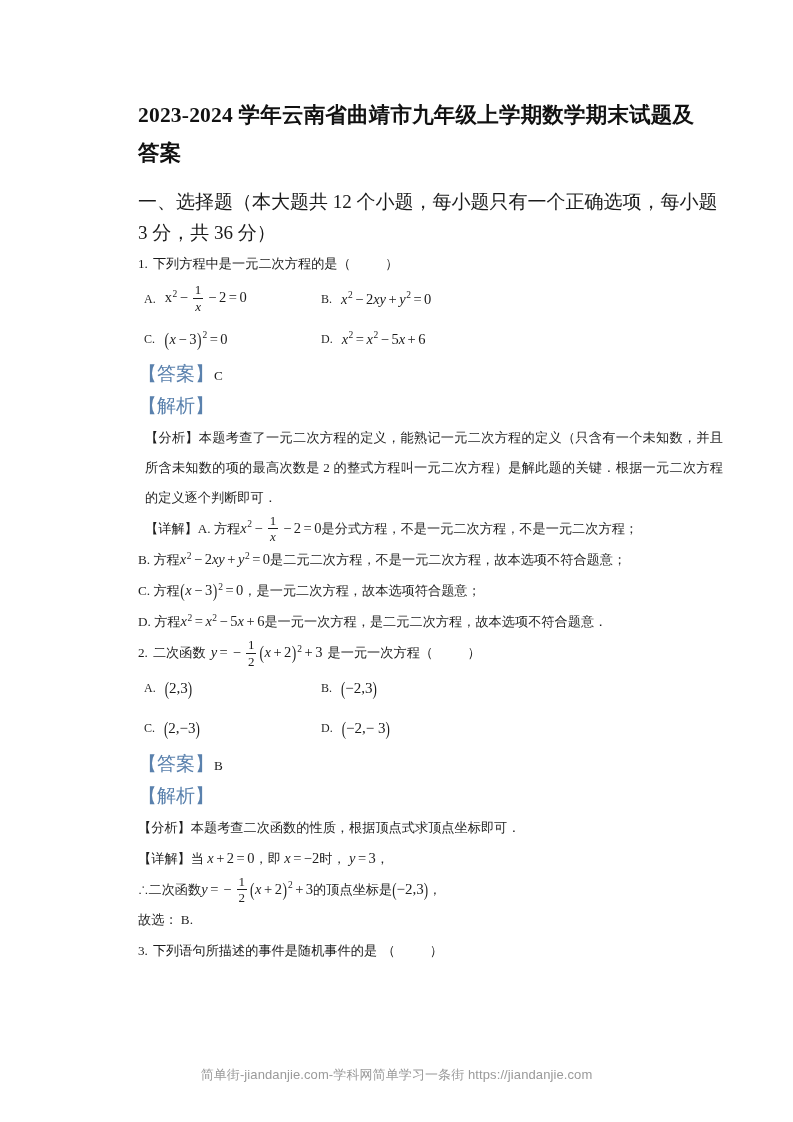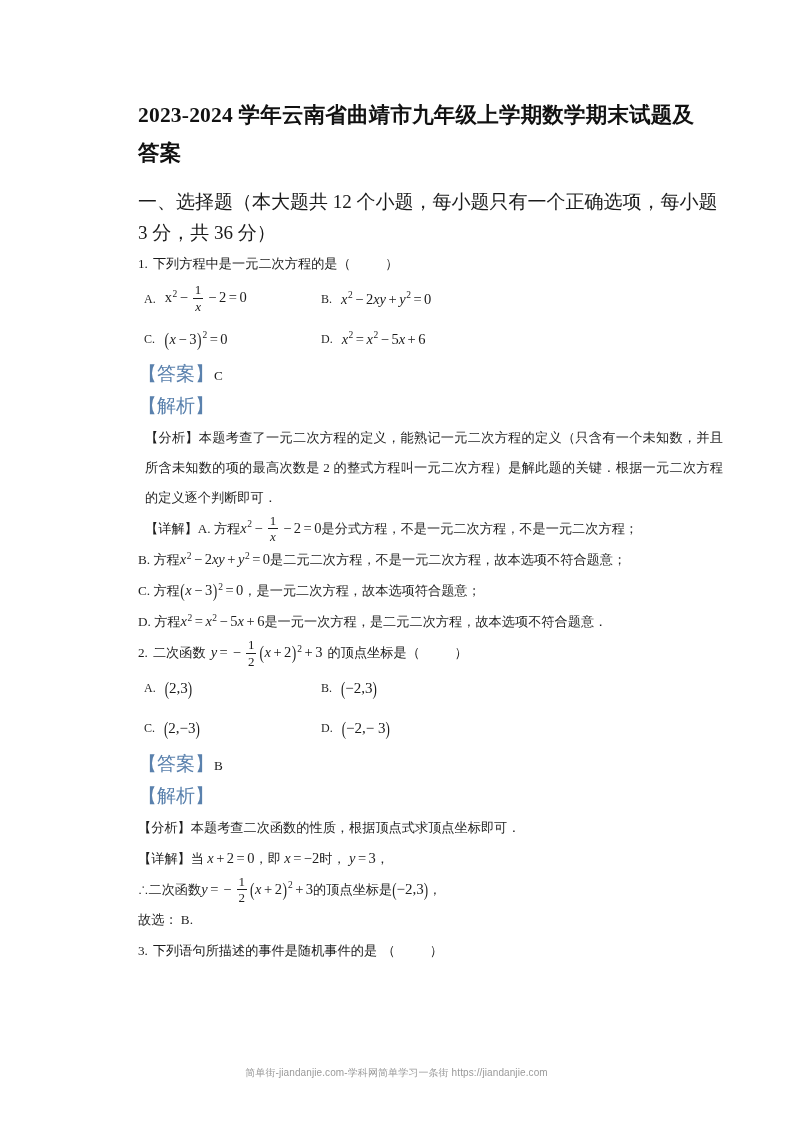--- a/index.html
+++ b/index.html
@@ -186,21 +186,21 @@
   }
 
   
   .footer {
     position: absolute;
     left: 0;
     top: 1066px;
     width: 793px;
     text-align: center;
     font-family: "Liberation Sans", "DejaVu Sans", sans-serif;
-    font-size: 10px;
+    font-size: 13px;
     color: #9a9a9a;
     letter-spacing: 0.1px;
   }
 </style>
 </head>
 <body>
 
 <div class="page">
 
   <div class="content">
@@ -259,21 +259,21 @@
       <p class="para"><span>D.</span>&nbsp;<span>方程</span><span class="m">x<sup class="exp">2</sup><span class="op">=</span>x<sup class="exp">2</sup><span class="op">−</span><span class="num">5</span>x<span class="op">+</span><span class="num">6</span></span><span>是一元一次方程，是二元二次方程，故本选项不符合题意．</span></p>
 
     </div>
 
     <div>
 
       <p class="question">
         <span>2.</span>
         <span>二次函数</span>
           <span class="m">y<span class="op">=</span><span class="op">−</span><span class="frac"><span class="nu">1</span><span class="de upright">2</span></span><span class="paren">(</span>x<span class="op">+</span><span class="num">2</span><span class="paren">)</span><sup class="exp">2</sup><span class="op">+</span><span class="num">3</span></span>
-          <span>的顶点坐标是（</span>
+          <span>是一元一次方程（</span>
           <span class="blank-paren">&nbsp;&nbsp;</span>
           <span>）</span>
       </p>
 
       <div class="opt-row">
         <div class="opt col-a">
           <span class="opt-letter">A.</span>
           <span class="coord"><span class="pp">(</span>2,3<span class="pp">)</span></span>
         </div>
         <div class="opt col-b">

